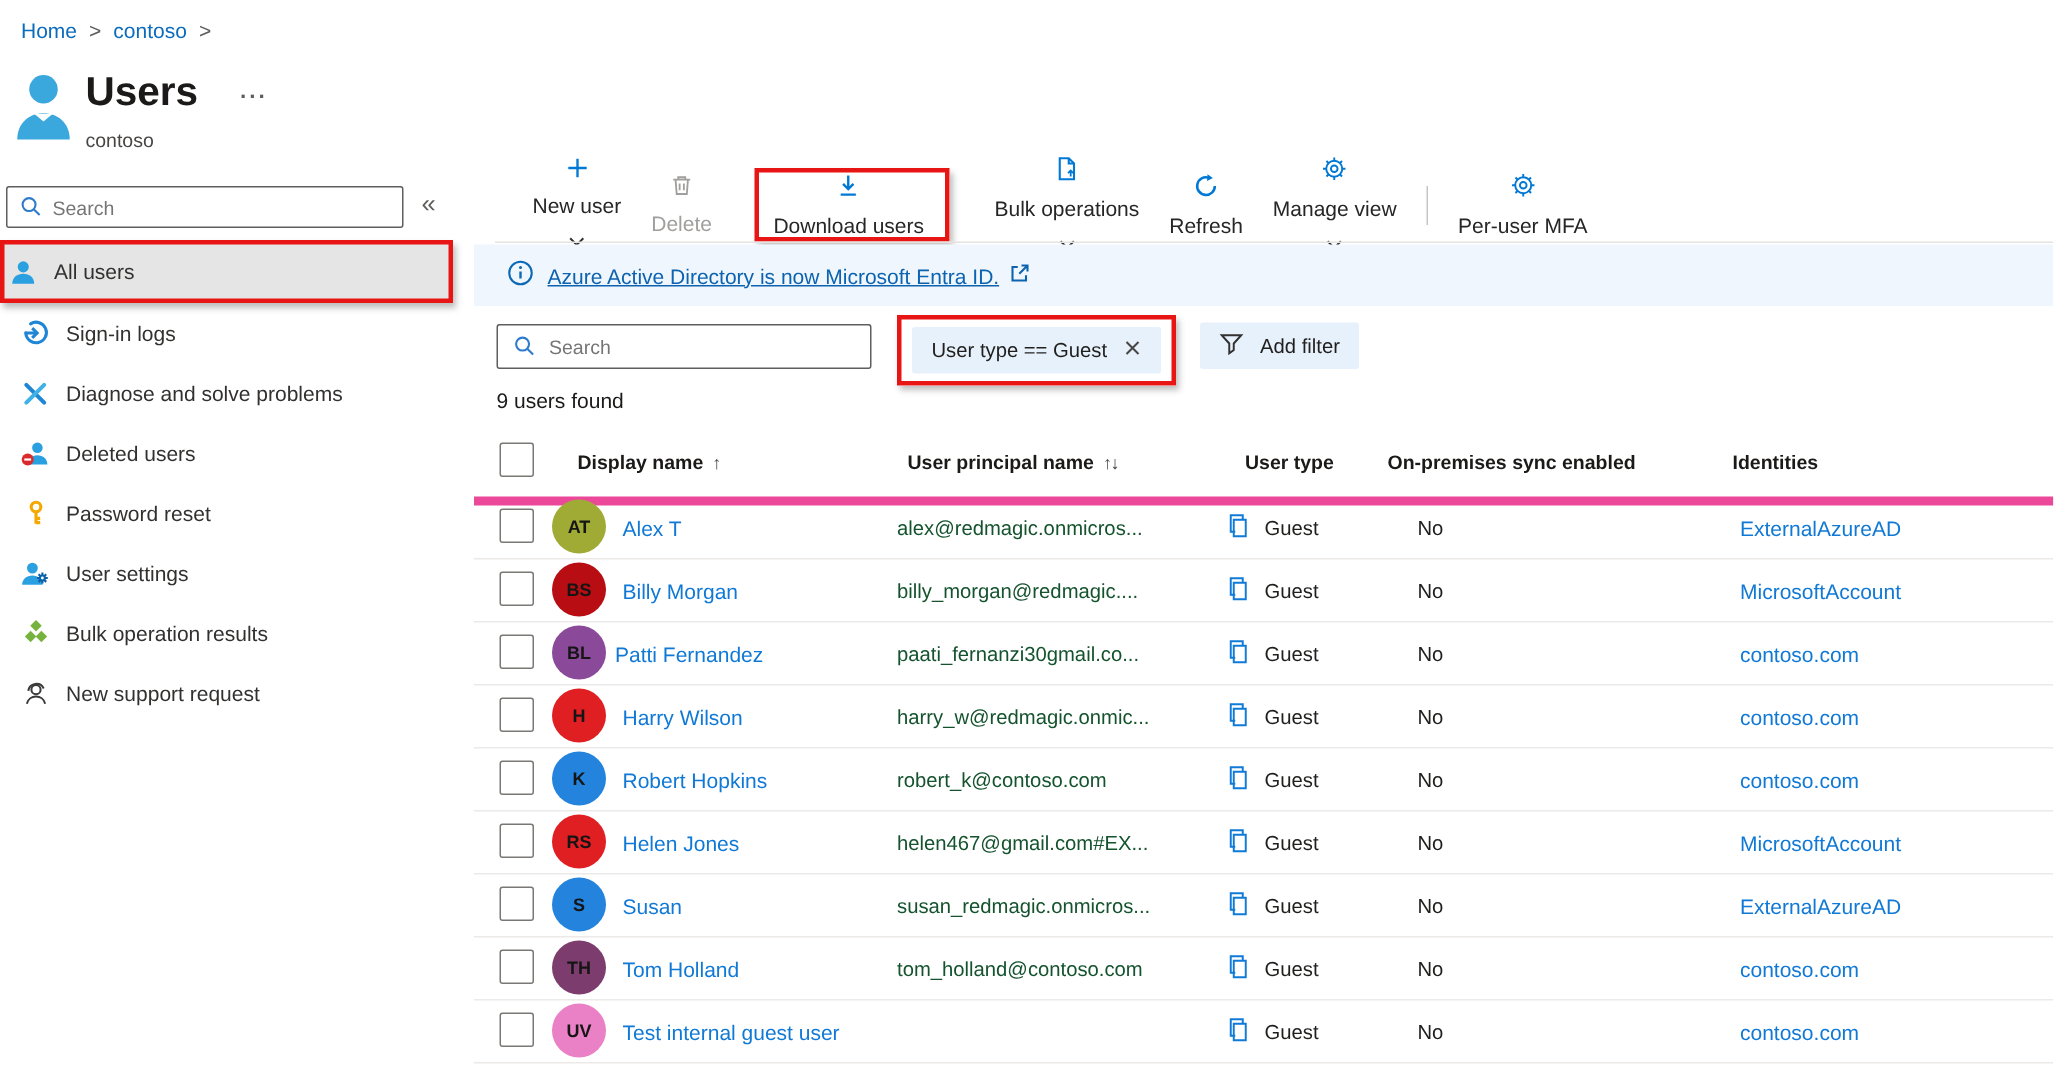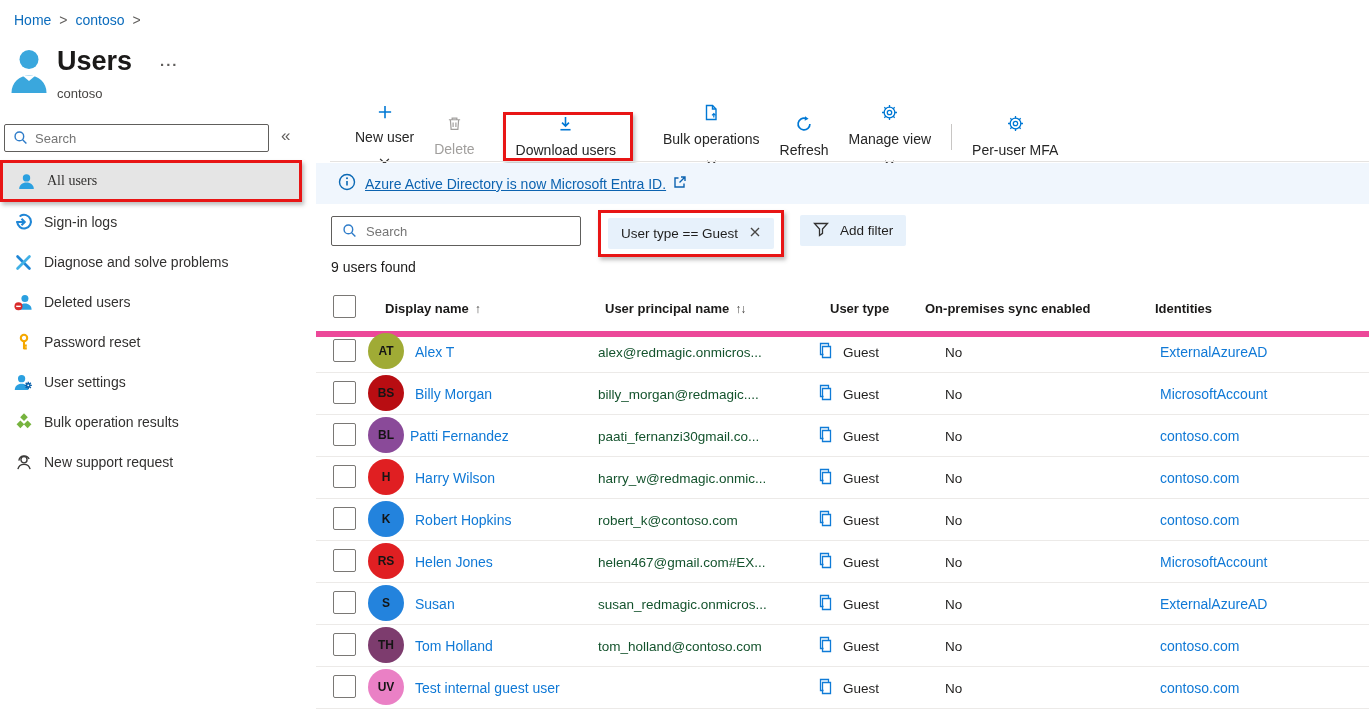--- a/index.html
+++ b/index.html
@@ -51,21 +51,21 @@
   .checkbox{display:inline-block;width:21px;height:21px;border:1px solid #7a7875;border-radius:2px;background:#fff;cursor:pointer;}
   .avatar{position:absolute;left:52px;top:2px;width:36px;height:36px;border-radius:50%;text-align:center;
       line-height:36px;font-weight:700;font-size:12px;color:#151515;}
   .name-link,.id-link{color:#1079d6;font-size:14px;}
   .upn{color:#14532d;font-size:13.5px;}
   .utype,.sync{color:#201f1e;font-size:13.5px;}
   
   #sidebar-items{left:0;top:160px;width:315px;}
   .side-item{height:40px;display:flex;align-items:center;gap:11px;padding-left:14px;font-size:14px;color:#323130;cursor:pointer;box-sizing:border-box;}
   .side-item.selected{background:#e5e5e5;border:3px solid #e81515;width:302px;height:42px;
-      box-shadow:2px 3px 4px rgba(110,110,110,.45);padding-left:14px;font-family:Liberation Serif, serif;}
+      box-shadow:2px 3px 4px rgba(110,110,110,.45);padding-left:3px;}
   .side-icon{width:19px;height:19px;display:flex;align-items:center;justify-content:center;}
   .side-label{white-space:nowrap;}
 </style>
 </head>
 <body>
 
 <div id="app">
 
   <div class="abs" id="breadcrumb">
     <a>Home</a>

